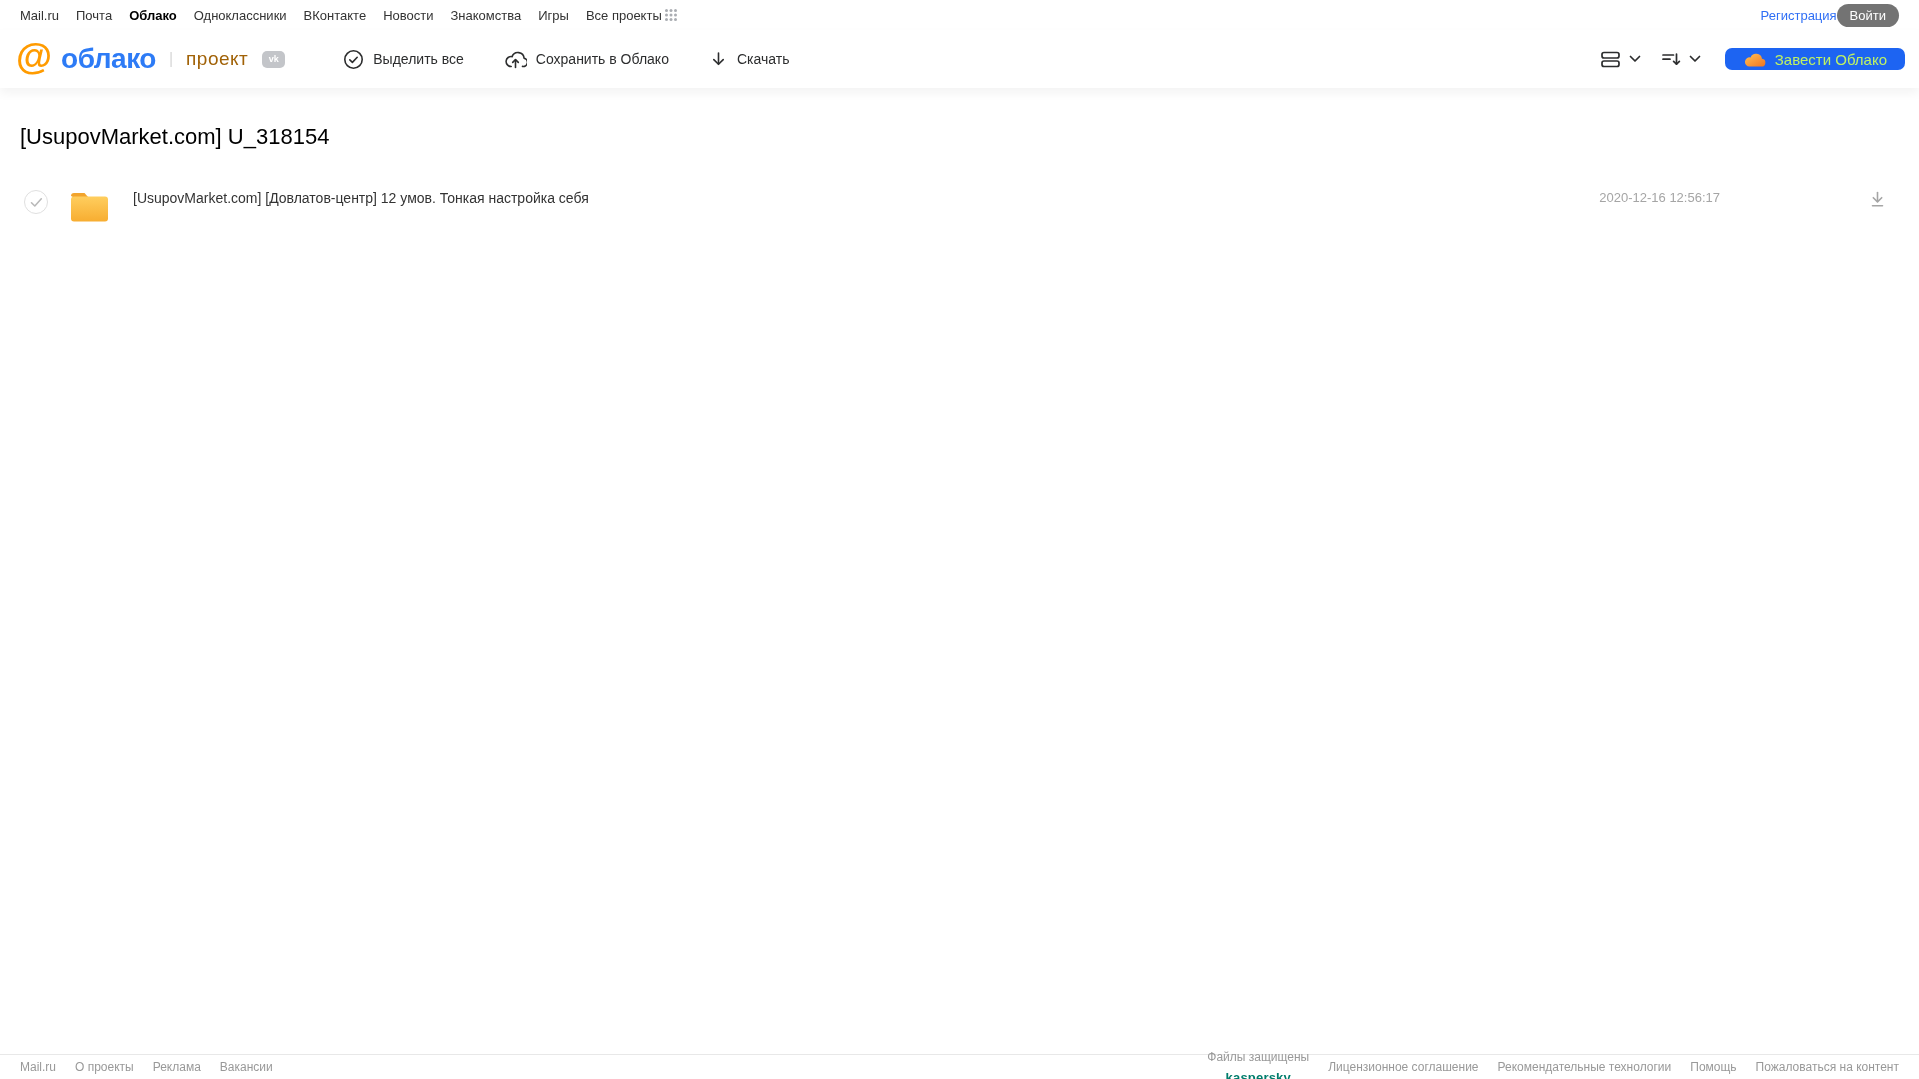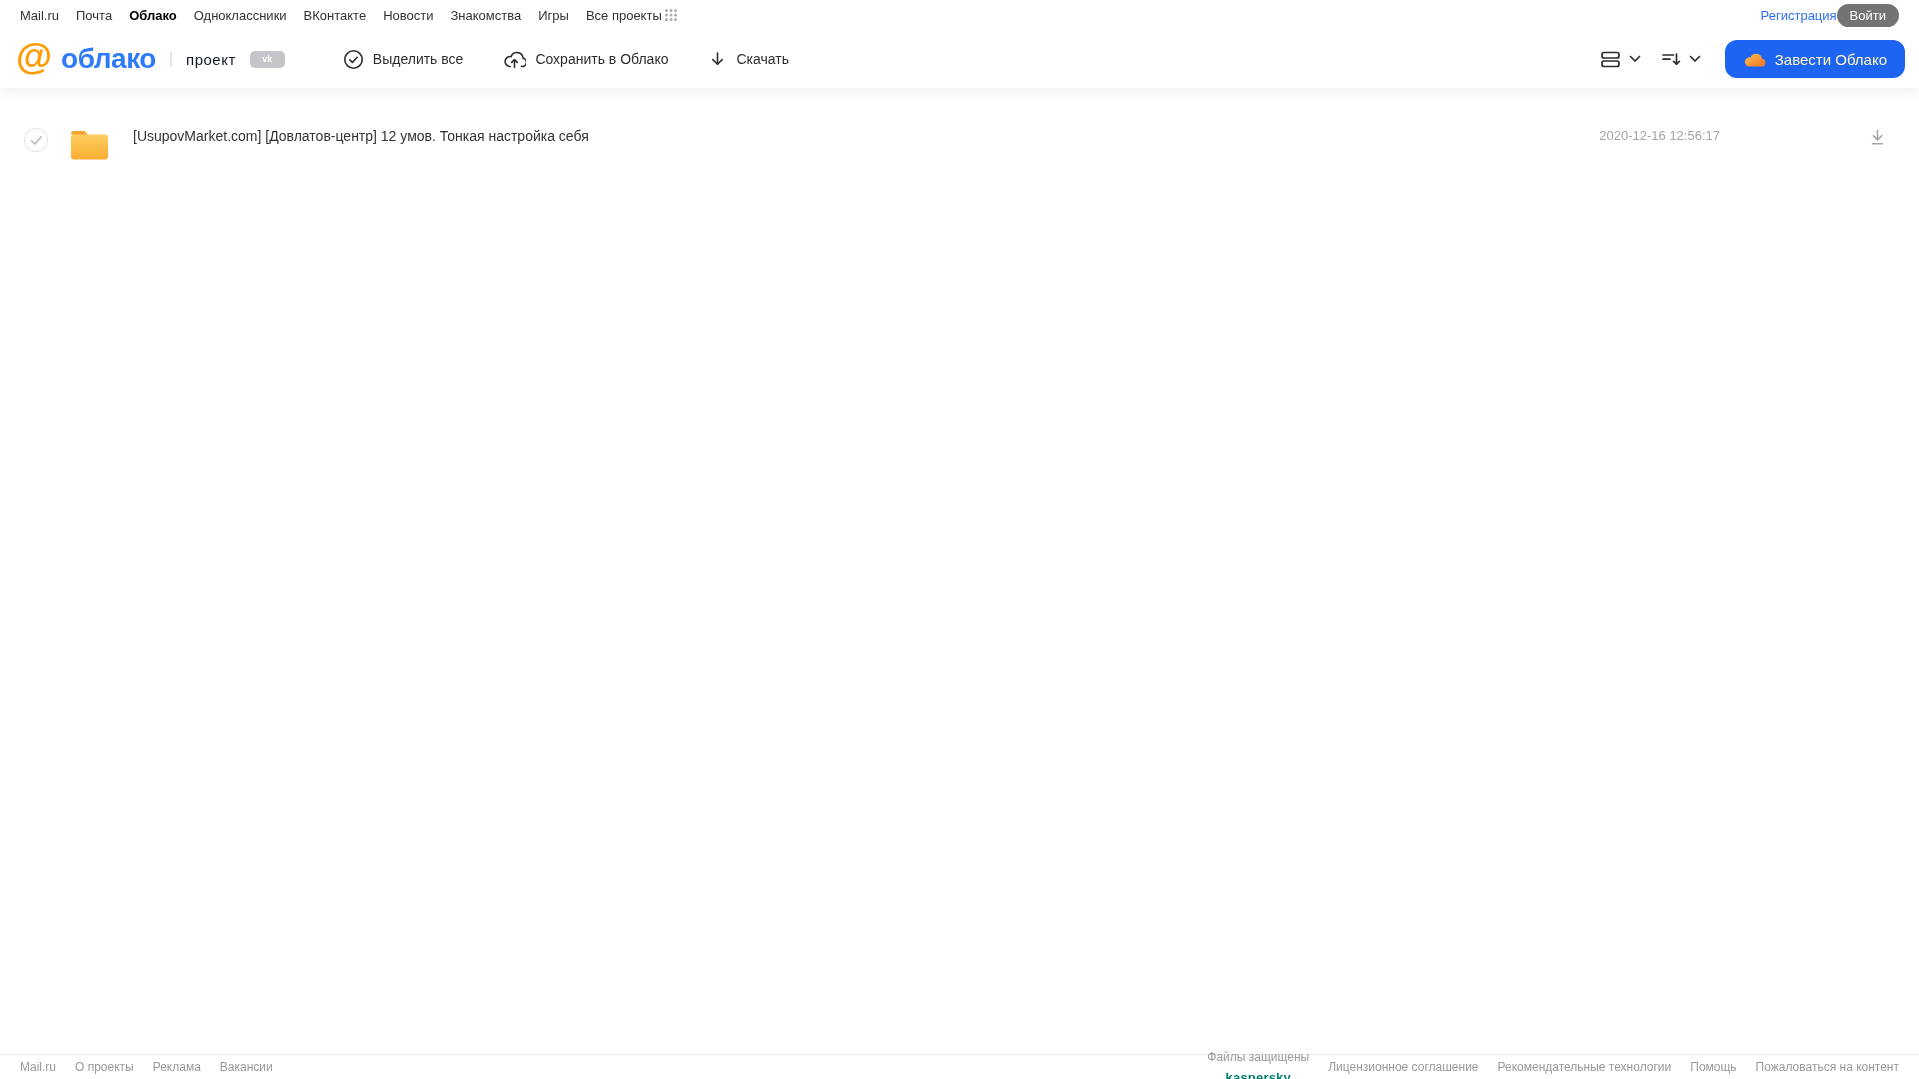--- a/index.html
+++ b/index.html
@@ -17,31 +17,31 @@
   .login-btn { background:#737373; color:#fff; font-size:13px; border:none;
     border-radius:14px; padding:4px 13px; cursor:pointer; font-family:inherit; }
 
   
   .header { height:58px; display:flex; align-items:center; padding:0 14px 0 16px;
     position:relative; background:#fff; box-shadow:0 5px 10px rgba(0,0,0,.05); }
   .logo-group { display:flex; align-items:center; gap:9px; cursor:pointer; }
   .logo-at { font-size:37px; font-weight:bold; color:#ff9b00; line-height:36px; margin-top:-4px; }
   .logo-text { font-size:28px; font-weight:bold; color:#2d7bf6; letter-spacing:-0.5px; }
   .logo-divider { color:#d8d8d8; font-size:16px; margin:0 4px; }
-  .project-label { font-size:15px; color:#0f172a; letter-spacing:0.5px; }
+  .project-label { font-size:19px; color:#a16207; letter-spacing:0.5px; }
   .vk-badge { display:inline-flex; align-items:center; justify-content:center;
-    width:35px; height:17px; border-radius:5px; background:#c3c5c9; color:#fff;
+    width:23px; height:17px; border-radius:5px; background:#c3c5c9; color:#fff;
     font-size:9px; font-weight:bold; margin-left:5px; vertical-align:middle; }
   .actions { display:flex; align-items:center; gap:40px; margin-left:58px; }
   .action { display:flex; align-items:center; gap:9px; cursor:pointer; }
   .action-label { font-size:14px; color:#2c2d2e; }
   .header-right { margin-left:auto; display:flex; align-items:center; gap:20px; }
   .icon-control { display:flex; align-items:center; gap:7px; cursor:pointer; }
   .get-cloud-btn { display:flex; align-items:center; gap:9px; background:#1d64f2;
-    color:#fef9c3; border:none; border-radius:12px; height:38px; padding:0 18px;
+    color:#bef264; border:none; border-radius:7px; height:22px; padding:0 18px;
     font-size:15px; cursor:pointer; font-family:inherit; margin-left:4px; }
 
   
   .content { position:relative; }
   .page-title { font-size:22px; font-weight:400; color:#000; margin:36px 0 0 20px; }
   .file-row { position:relative; display:flex; height:44px;
     margin-top:40px; padding-left:24px; cursor:pointer; }
   .row-checkbox { width:24px; height:24px; border-radius:50%; border:1px solid #e0e0e0;
     display:flex; align-items:center; justify-content:center; background:#fff; flex:none; }
   .folder-icon { margin-left:21px; flex:none; display:flex; }
@@ -184,20 +184,21 @@
           </defs>
           <path d="M6.5,15.5 a4.6,4.6 0 1 1 1,-9.1 a6,6 0 0 1 11.5,1.4 a3.7,3.7 0 0 1 -1,7.7 Z" fill="url(#cg)"></path>
         </svg>
       </span>
       <span>Завести Облако</span>
     </button>
   </div>
 </div>
 
 <div class="content">
+  <h1 class="page-title">[UsupovMarket.com] U_318154</h1>
 
   <div>
 
       <div class="file-row">
         <span class="row-checkbox">
           <svg width="13" height="11" viewBox="0 0 13 11" fill="none" stroke="#b9b9b9" stroke-width="1.6" stroke-linecap="round" stroke-linejoin="round">
             <polyline points="1.5,5.8 4.8,9 11.3,1.8"></polyline>
           </svg>
         </span>
         <span class="folder-icon">

